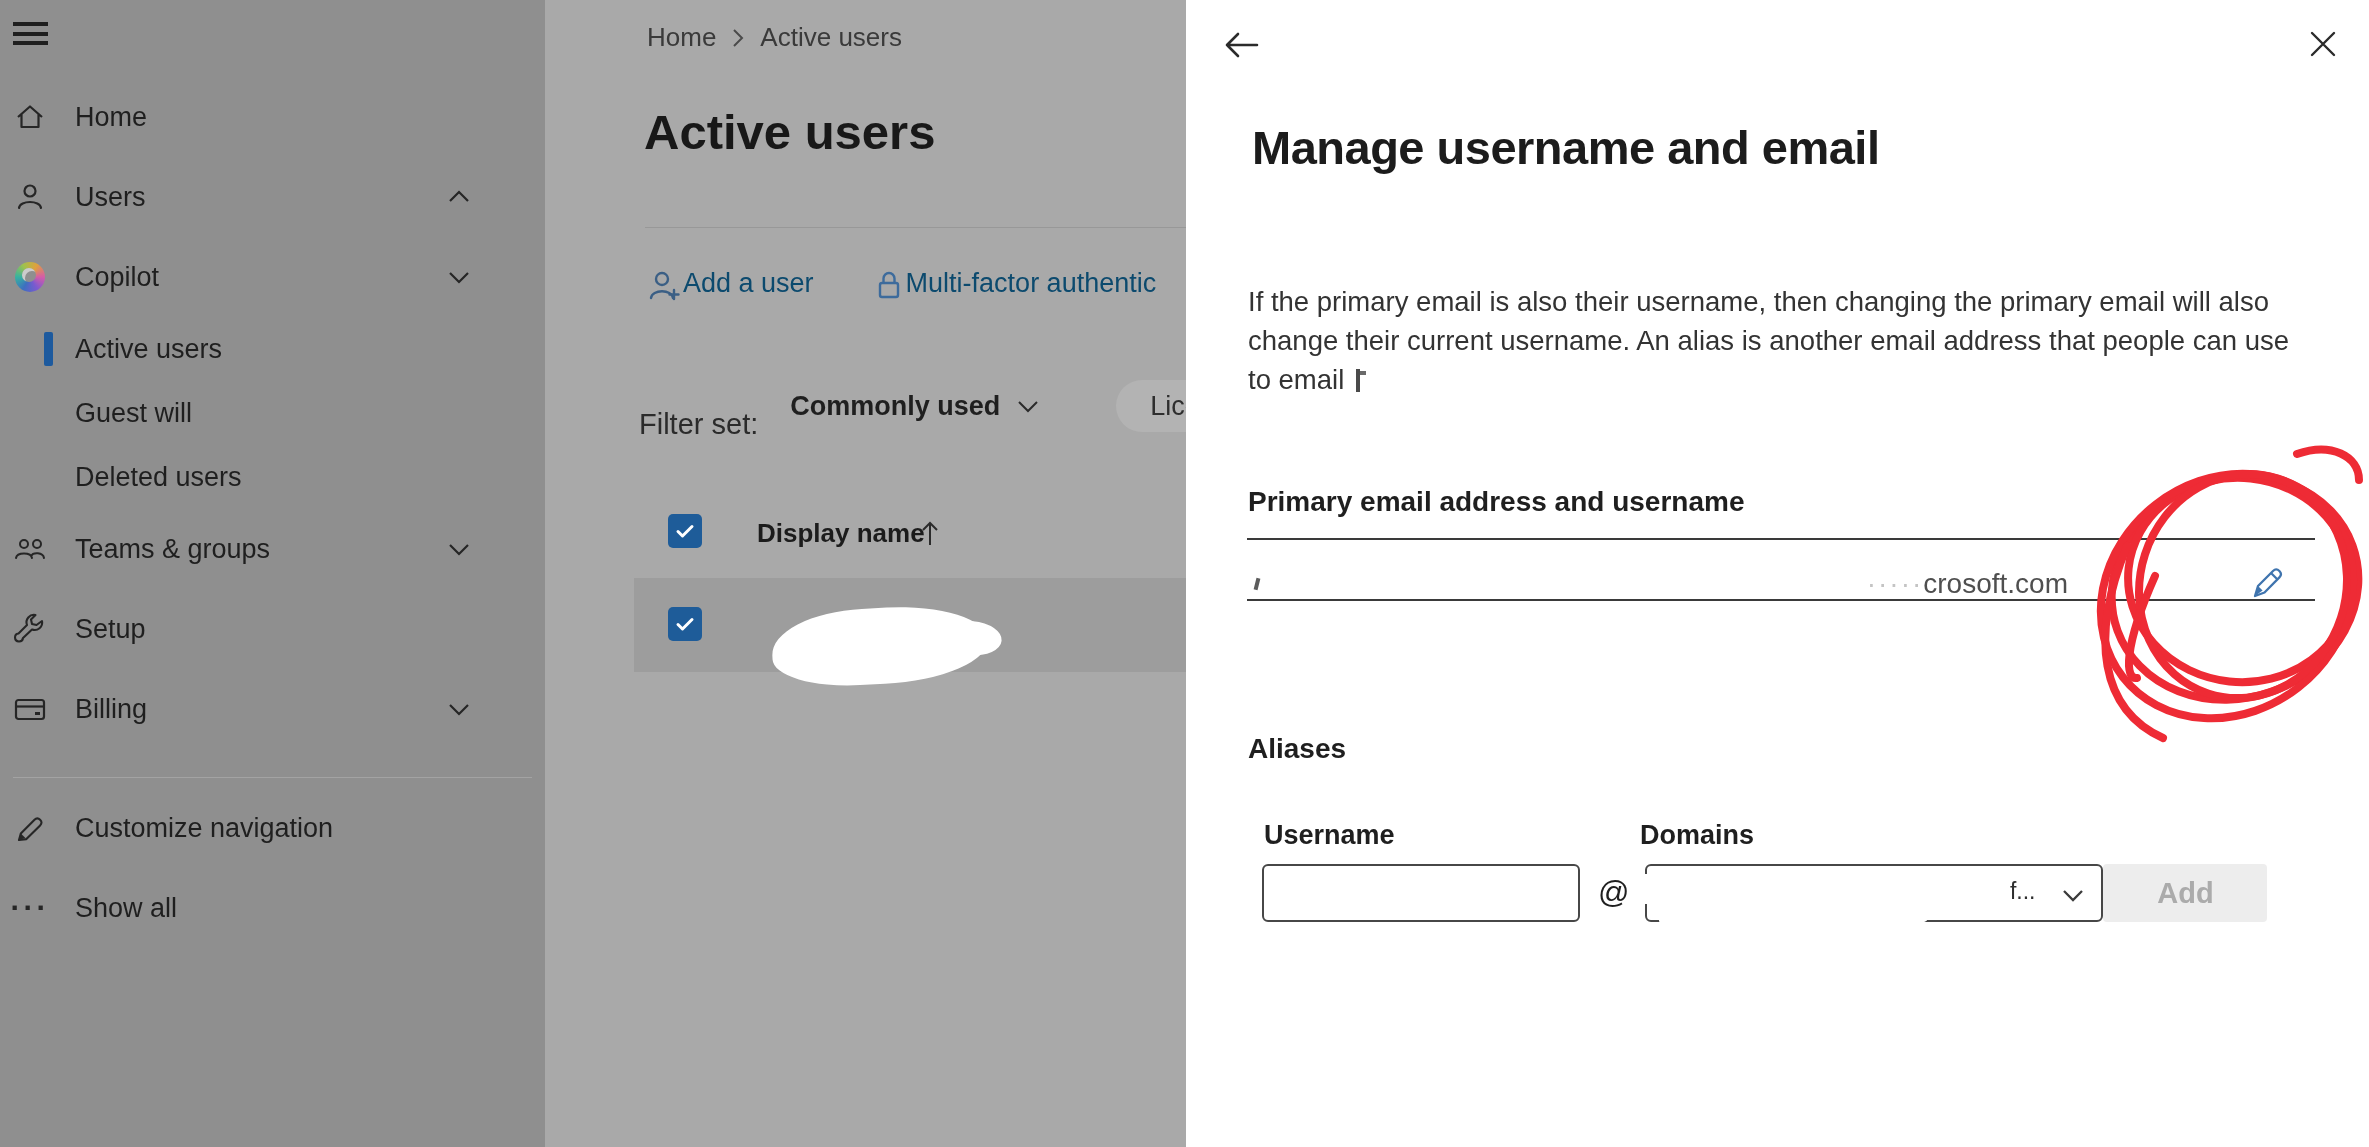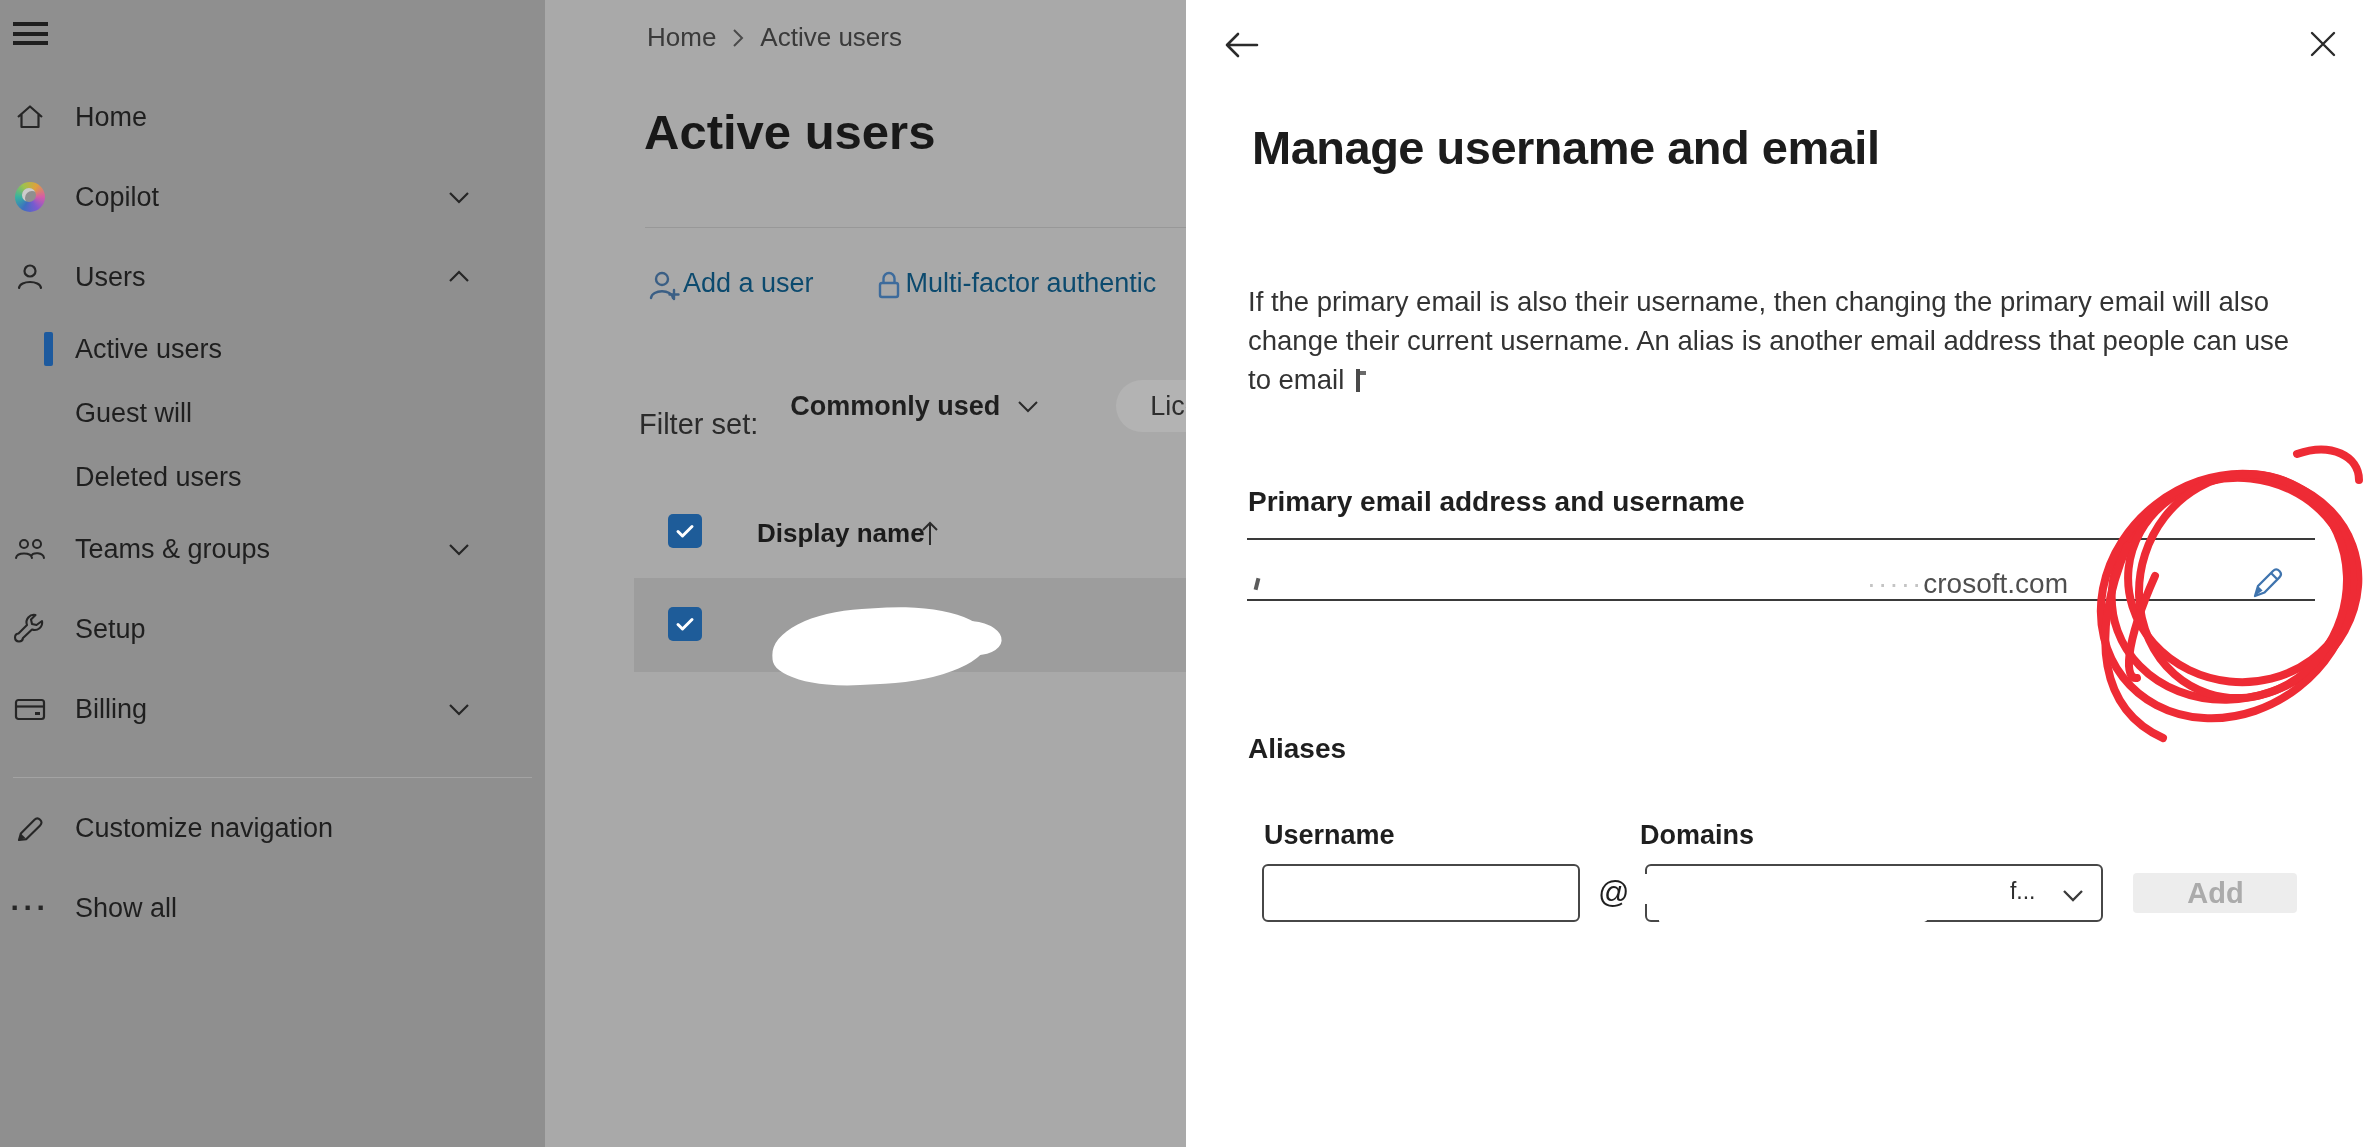--- a/index.html
+++ b/index.html
@@ -80,21 +80,21 @@
   .txt-input { width:318px; height:58px; border:2.5px solid #474747; border-radius:6px; background:#fff;
     font-size:26px; padding:0 12px; color:#222; outline:none; }
   .at-sign { font-size:31px; color:#1f1f1f; margin:0 16px 0 18px; }
   .domain-select { position:relative; width:458px; height:58px; border:2.5px solid #474747; border-radius:6px;
     background:#fff; cursor:pointer; }
   .domain-remnant { position:absolute; right:66px; top:12px; font-size:23px; color:#2e2e2e; }
   .sel-chev { position:absolute; right:14px; top:16px; width:28px; height:28px; }
   .sel-wipe1 { position:absolute; left:12px; bottom:-6px; width:190px; height:12px; background:#fff; border-radius:40%; }
   .sel-wipe2 { position:absolute; left:150px; bottom:-7px; width:130px; height:14px; background:#fff; border-radius:50%; }
   .sel-wipe3 { position:absolute; left:-6px; top:8px; width:14px; height:30px; background:#fff; }
-  .add-btn { margin-left:30px; width:164px; height:40px; background:#ededed; border:none; border-radius:4px;
+  .add-btn { width:164px; height:58px; background:#ededed; border:none; border-radius:4px;
     font-size:29px; font-weight:600; color:#ababab; font-family:inherit; cursor:default; }
 
   
   .scribble { position:absolute; left:2075px; top:428px; width:294px; height:366px; z-index:3; pointer-events:none; }
 
   svg.icn { display:block; }
 </style>
 </head>
 <body>
 
@@ -108,45 +108,45 @@
       </div>
     <nav class="nav">
 
       <div class="nav-item">
         <span class="nicon">
           <svg class="icn" width="32" height="32" viewBox="0 0 32 32">
               <path d="M4 16 L16 5.5 28 16 M7.5 13.5 V26 H24.5 V13.5" fill="none" stroke="#262626" stroke-width="2.2" stroke-linejoin="round"></path>
             </svg>
         </span>
         <span class="nlabel">Home</span>
+      </div>
+
+      <div class="nav-item">
+        <span class="nicon">
+          <svg class="icn" width="32" height="32" viewBox="0 0 32 32">
+              <circle cx="16" cy="10" r="5.5" fill="none" stroke="#262626" stroke-width="2.2"></circle>
+              <path d="M5 27 c1-8 21-8 22 0" fill="none" stroke="#262626" stroke-width="2.2" stroke-linecap="round"></path>
+            </svg>
+        </span>
+        <span class="nlabel">Users</span>
+        <span class="chev">
+          <svg class="icn" width="26" height="26" viewBox="0 0 26 26">
+              <path d="M4 17 l9-9 9 9" fill="none" stroke="#262626" stroke-width="2.2"></path>
+            </svg>
+        </span>
       </div>
 
       <div class="nav-item">
         <span class="nicon">
             <span class="copilot-disc"></span>
           </span>
         <span class="nlabel">Copilot</span>
         <span class="chev">
           <svg class="icn" width="26" height="26" viewBox="0 0 26 26">
               <path d="M4 9 l9 9 9-9" fill="none" stroke="#262626" stroke-width="2.2"></path>
-            </svg>
-        </span>
-      </div>
-
-      <div class="nav-item">
-        <span class="nicon">
-          <svg class="icn" width="32" height="32" viewBox="0 0 32 32">
-              <circle cx="16" cy="10" r="5.5" fill="none" stroke="#262626" stroke-width="2.2"></circle>
-              <path d="M5 27 c1-8 21-8 22 0" fill="none" stroke="#262626" stroke-width="2.2" stroke-linecap="round"></path>
-            </svg>
-        </span>
-        <span class="nlabel">Users</span>
-        <span class="chev">
-          <svg class="icn" width="26" height="26" viewBox="0 0 26 26">
-              <path d="M4 17 l9-9 9 9" fill="none" stroke="#262626" stroke-width="2.2"></path>
             </svg>
         </span>
       </div>
 
       <div class="nav-sub">
         <span class="active-bar"></span>
         <span class="nlabel">Active users</span>
       </div>
       <div class="nav-sub">
         <span class="nlabel">Guest will</span>

